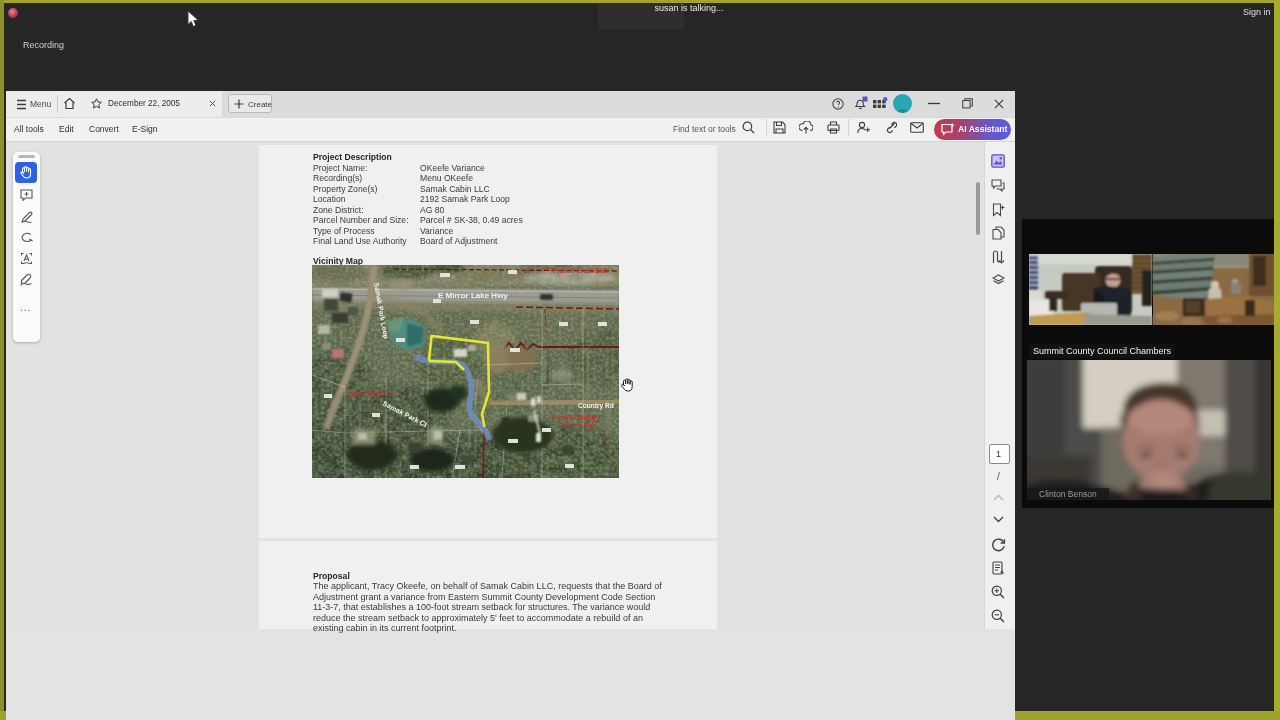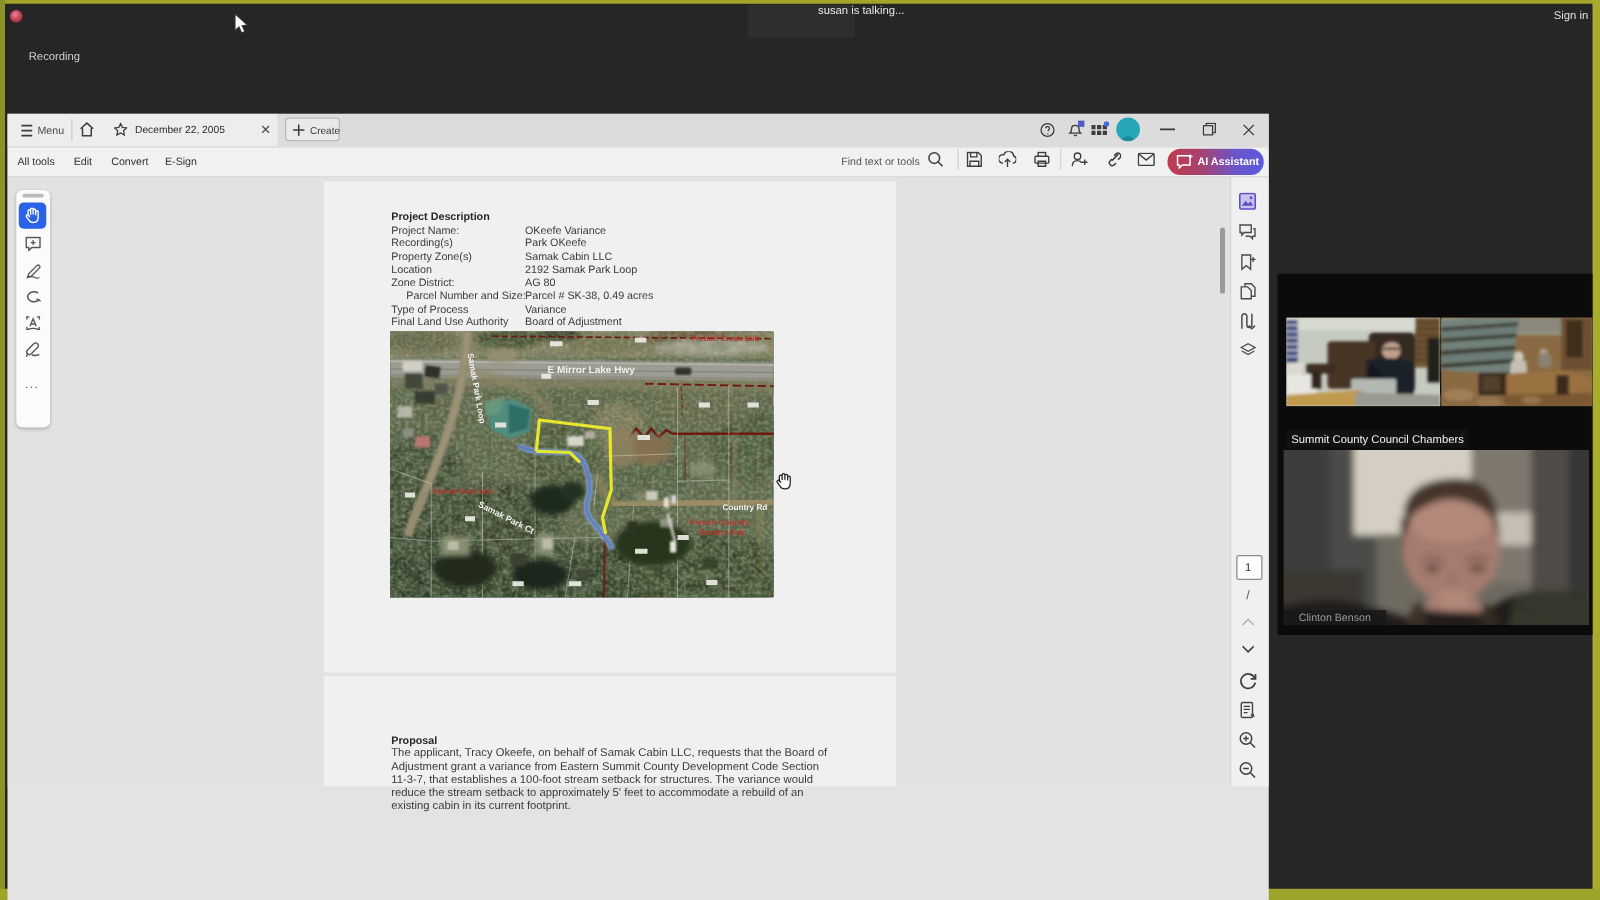--- a/index.html
+++ b/index.html
@@ -21,21 +21,21 @@
   #titlebar { left:0; top:0; width:1009px; height:26px; background:#dcdcdc; }
   #tab-active { left:0; top:0; width:216px; height:26px; background:#ededed; }
   #toolsrow { left:0; top:26px; width:1009px; height:25px; background:#f1f1f1;
       border-top:1px solid #d8d8d8; border-bottom:1px solid #d4d4d4; }
   #viewport { left:0; top:51px; width:978px; height:487px; background:#e2e2e2; }
   #rightpanel { left:978px; top:51px; width:31px; height:487px; background:#f0f0f0;
       border-left:1px solid #d6d6d6; }
   .t { position:absolute; color:#3c3c3c; font-size:8.5px; white-space:nowrap; }
   #page1 { left:253px; top:54px; width:458px; height:393px; background:#f0f0f0; }
   #page2 { left:253px; top:450px; width:458px; height:88px; background:#f0f0f0; }
-  .doc { position:absolute; color:#3a3a3a; font-size:8.6px; line-height:10.4px; white-space:nowrap;margin-top:16px; }
+  .doc { position:absolute; color:#3a3a3a; font-size:8.6px; line-height:10.4px; white-space:nowrap; }
   .docb { font-weight:bold; color:#262626; }
   #ltools { left:7px; top:61px; width:27px; height:190px; background:#fbfbfb;
      border-radius:5px; box-shadow:0 1px 3px rgba(0,0,0,0.25); }
   #vidpanel { left:1022px; top:219px; width:252px; height:289px; background:#0b0b0b; }
   #vlabel1 { left:1029px; top:344px; background:rgba(20,20,20,0.85); color:#f2f2f2;
      font-size:9px; padding:2px 4px; }
   #vlabel2 { left:1027px; top:488px; background:rgba(25,25,25,0.8); color:#9b9b9b;
      font-size:8.5px; padding:1px 12px; }
 </style>
 </head>
@@ -247,28 +247,28 @@
       <path d="M3.6 5.8 H8" stroke="#3f3f3f" stroke-width="1.1"></path>
     </svg>
 
     <div class="abs" id="page1"></div>
     <div class="abs" id="page2"></div>
 
     <div class="doc docb" style="left:307px;top:61px">Project Description</div>
     <div class="doc" style="left:307px;top:71.5px">Project Name:</div>
     <div class="doc" style="left:414px;top:71.5px">OKeefe Variance</div>
     <div class="doc" style="left:307px;top:82px">Recording(s)</div>
-    <div class="doc" style="left:414px;top:82px">Park OKeefe</div>
+    <div class="doc" style="left:414px;top:82px">Menu OKeefe</div>
     <div class="doc" style="left:307px;top:92.5px">Property Zone(s)</div>
     <div class="doc" style="left:414px;top:92.5px">Samak Cabin LLC</div>
     <div class="doc" style="left:307px;top:103px">Location</div>
     <div class="doc" style="left:414px;top:103px">2192 Samak Park Loop</div>
     <div class="doc" style="left:307px;top:113.5px">Zone District:</div>
     <div class="doc" style="left:414px;top:113.5px">AG 80</div>
-    <div class="doc" style="left:319px;top:124px">Parcel Number and Size:</div>
+    <div class="doc" style="left:307px;top:124px">Parcel Number and Size:</div>
     <div class="doc" style="left:414px;top:124px">Parcel # SK-38, 0.49 acres</div>
     <div class="doc" style="left:307px;top:134.5px">Type of Process</div>
     <div class="doc" style="left:414px;top:134.5px">Variance</div>
     <div class="doc" style="left:307px;top:145px">Final Land Use Authority</div>
     <div class="doc" style="left:414px;top:145px">Board of Adjustment</div>
     <div class="doc docb" style="left:307px;top:164.5px">Vicinity Map</div>
 
     <div class="doc docb" style="left:307px;top:479.5px">Proposal</div>
     <div class="doc" style="left:307px;top:490px;font-size:9px">The applicant, Tracy Okeefe, on behalf of Samak Cabin LLC, requests that the Board of</div>
     <div class="doc" style="left:307px;top:500.5px;font-size:9px">Adjustment grant a variance from Eastern Summit County Development Code Section</div>

